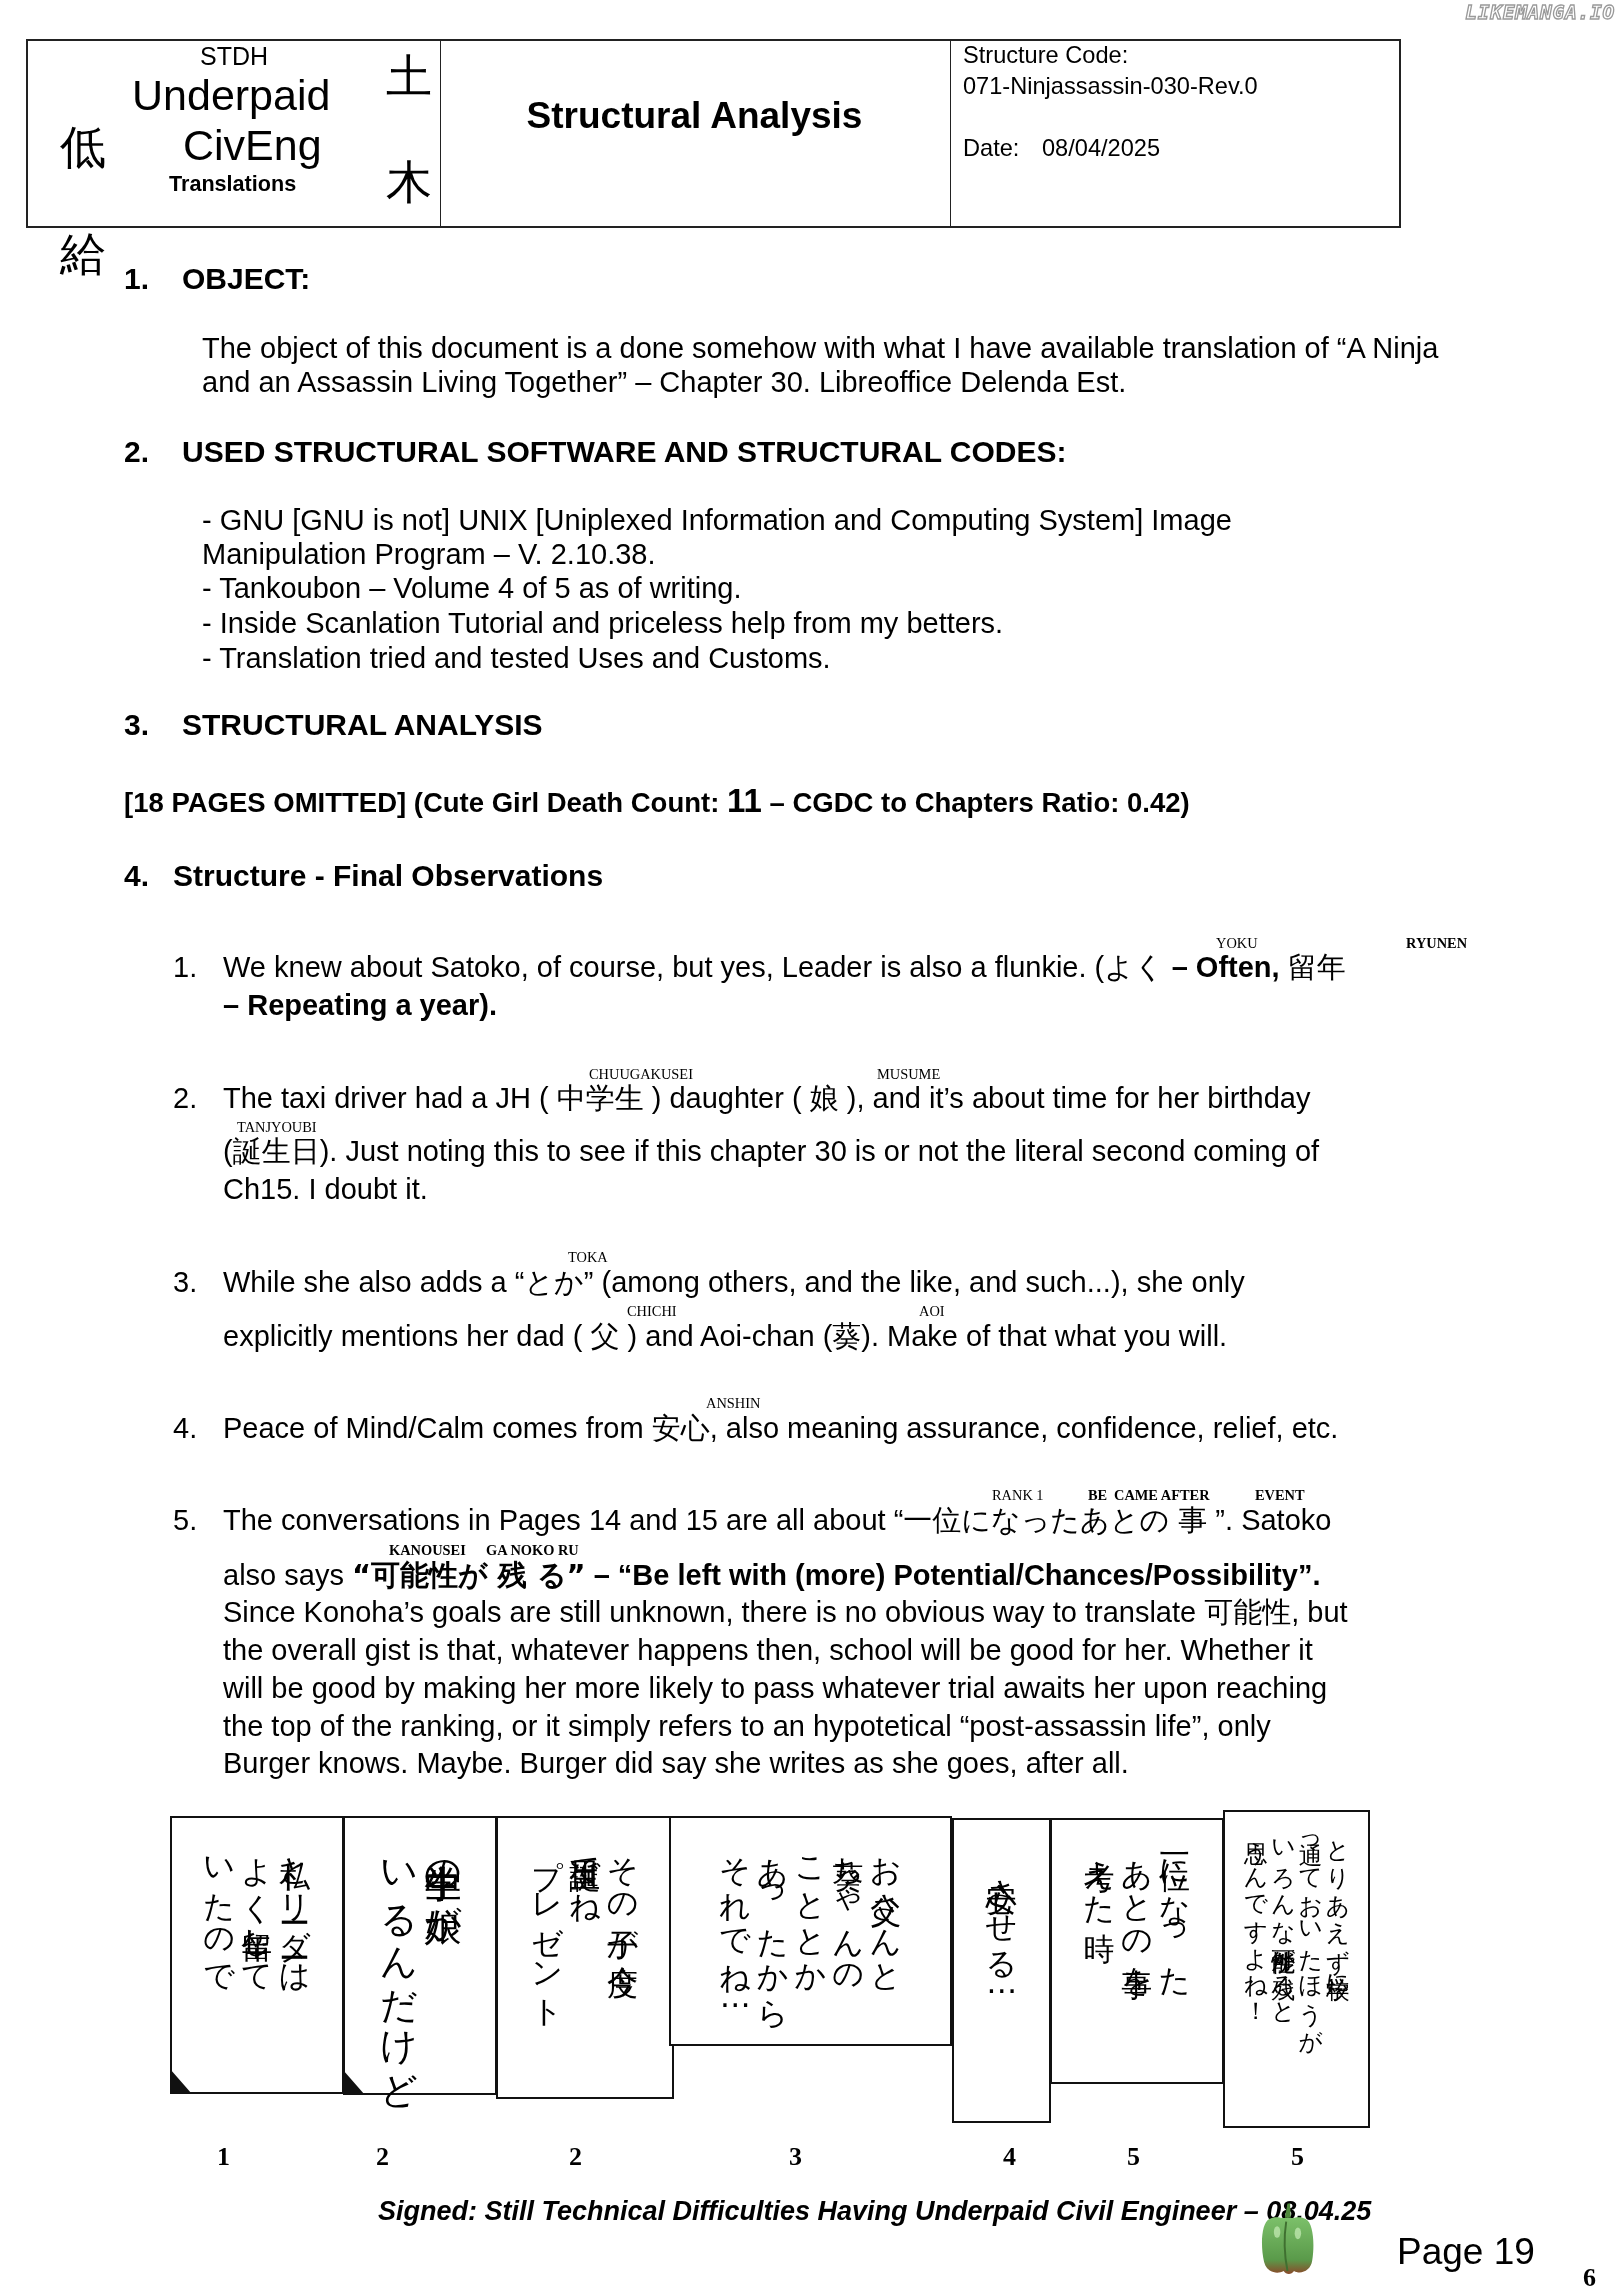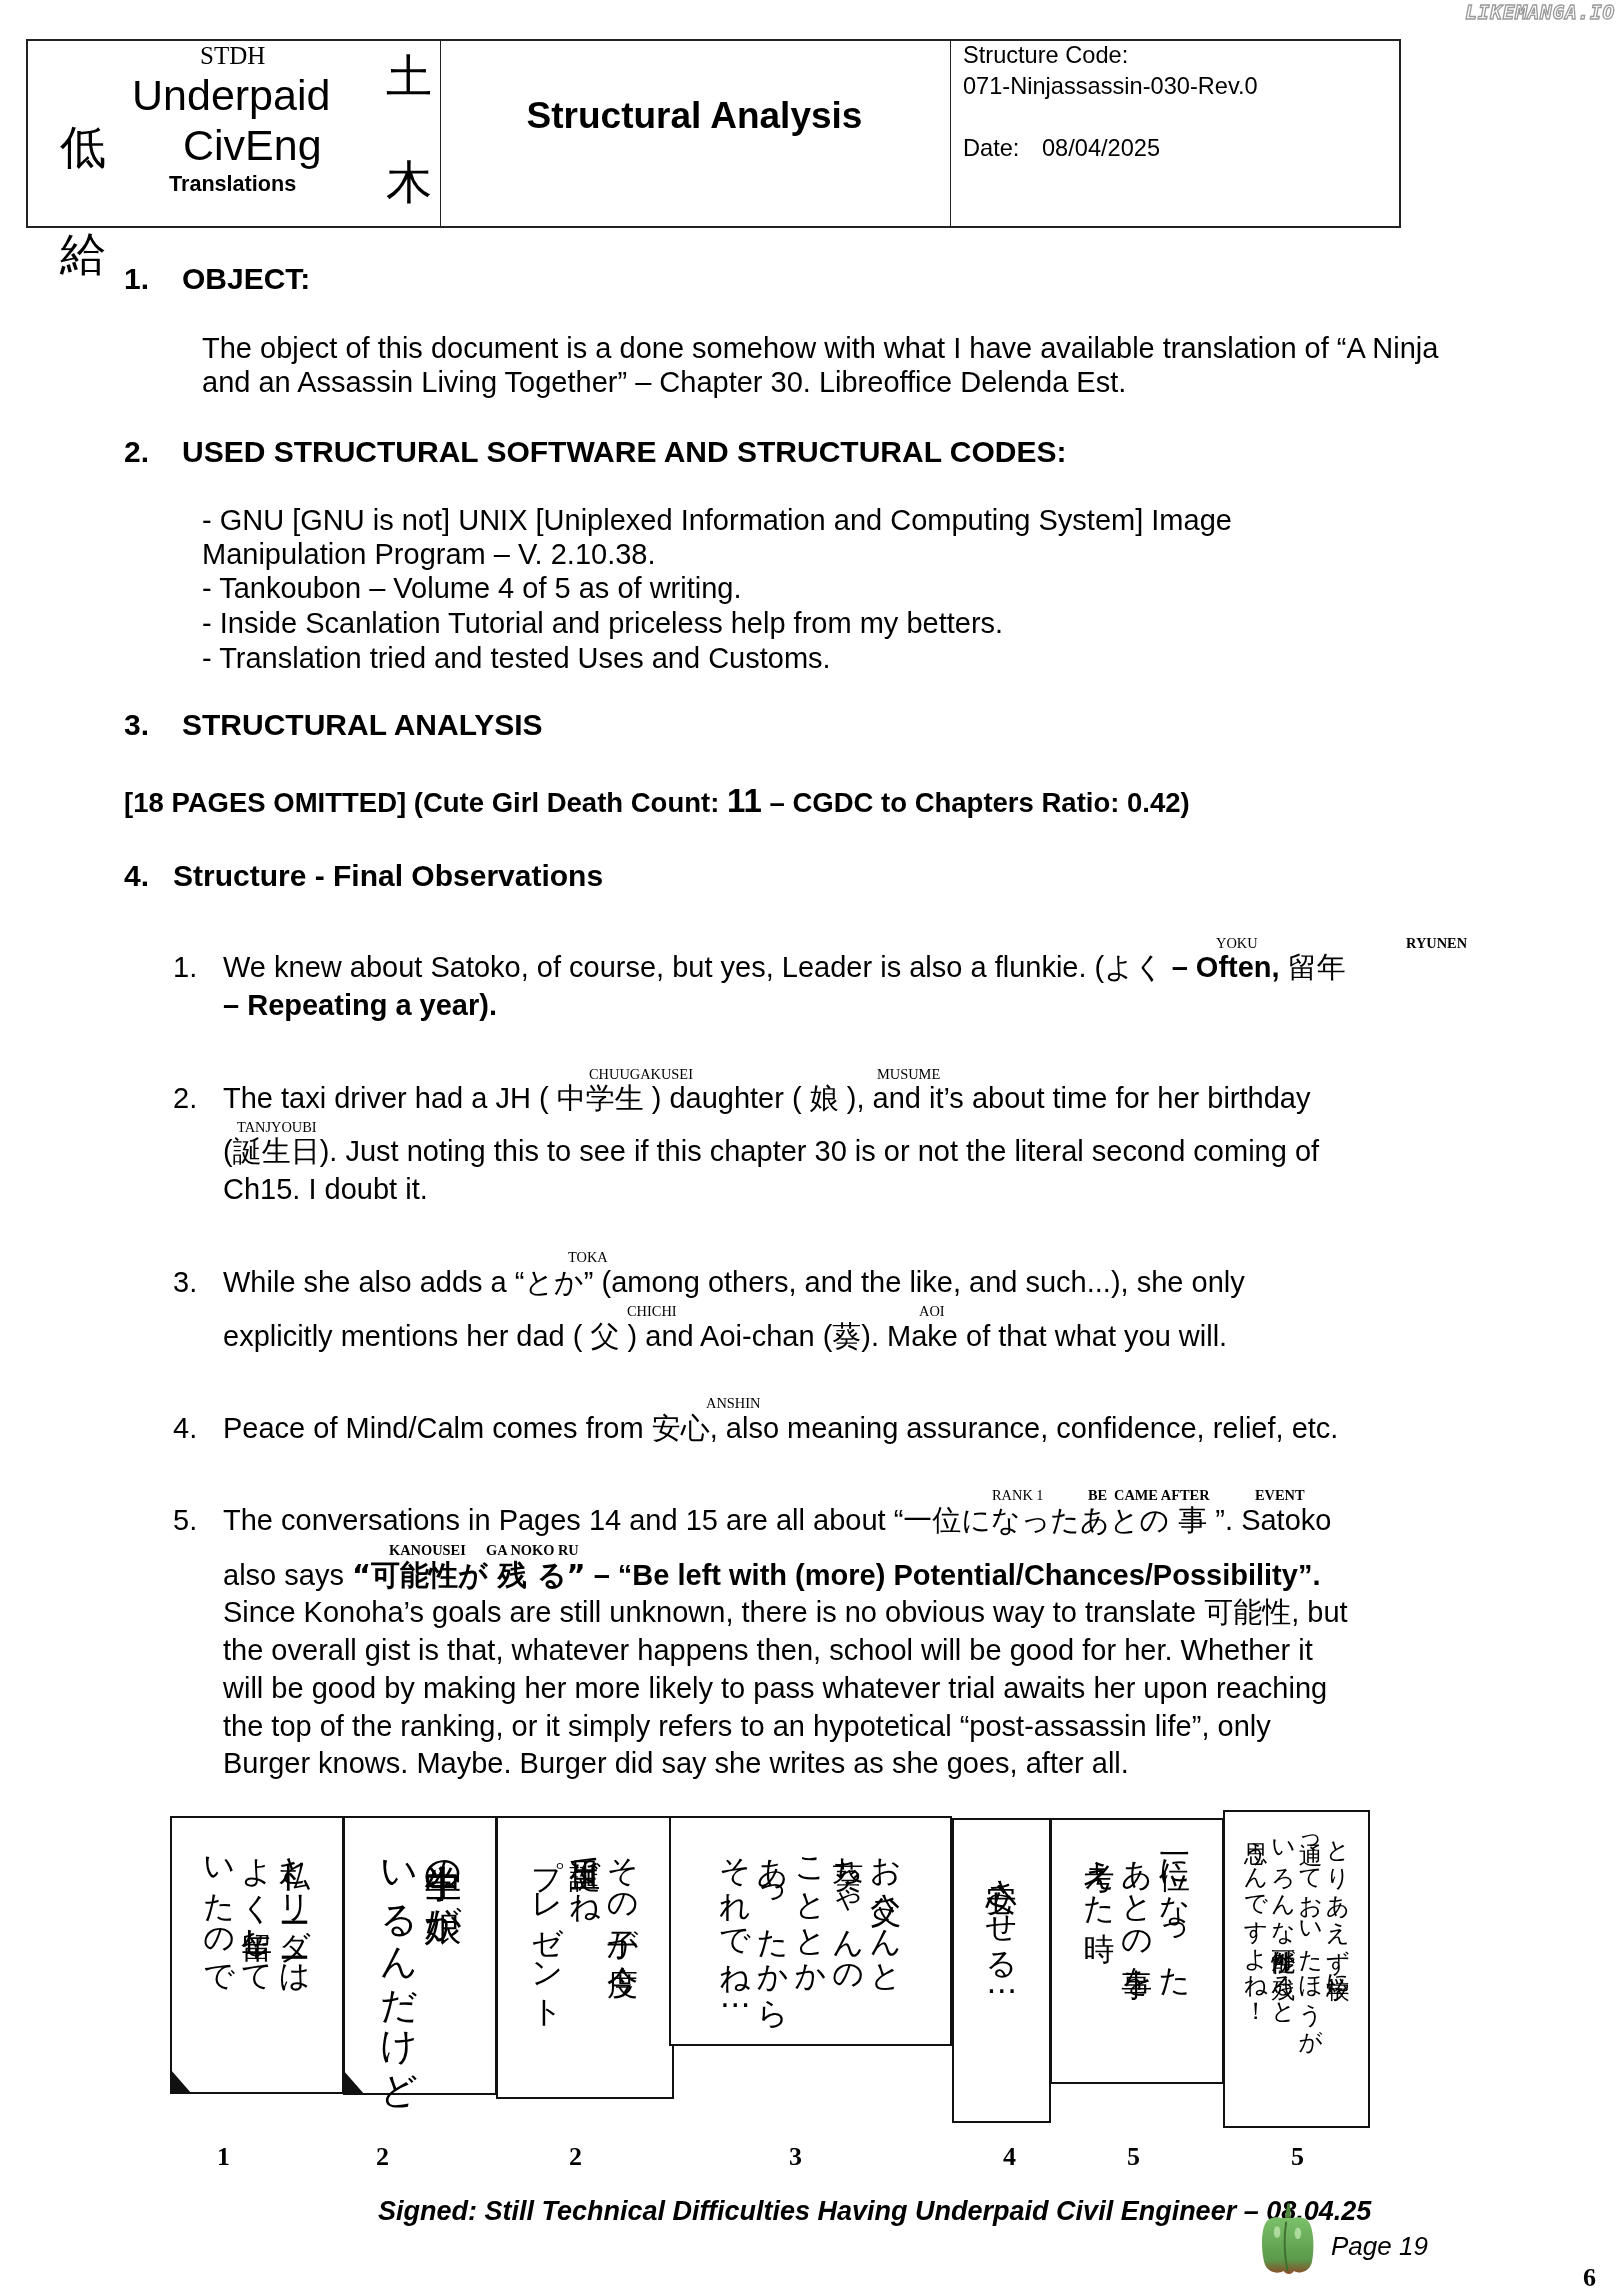--- a/index.html
+++ b/index.html
@@ -6,21 +6,21 @@
   body { width:1623px; height:2295px; position:relative; overflow:hidden;
          font-family:"Liberation Sans", sans-serif; color:#000; }
   .abs { position:absolute; }
   .watermark { right:7.9px; top:1.3px; font-family:"DejaVu Sans Mono", monospace;
                font-size:19.6px; font-style:italic; font-weight:bold; color:#fff;
                -webkit-text-stroke:1.3px #9a9a9a; letter-spacing:0.7px; }
   
   .hdr { left:26px; top:39px; width:1375px; height:189px; border:2px solid #222; box-sizing:border-box; }
   .hdr .div1 { position:absolute; left:412px; top:0; bottom:0; border-left:1.3px solid #222; }
   .hdr .div2 { position:absolute; left:922px; top:0; bottom:0; border-left:1.3px solid #222; }
-  .stdh { left:200px; top:42px; font-family:Liberation Serif, serif; font-size:25px; }
+  .stdh { left:200px; top:42px; font-family:Liberation Sans, sans-serif; font-size:25px; }
   .under { left:132px; top:71px; font-size:43px; }
   .civ { left:183px; top:121px; font-size:43px; }
   .transl { left:169px; top:171px; font-size:21.6px; font-weight:bold; }
   .kanji { font-family:"DejaVu Sans", sans-serif; font-size:46px; }
   .k1 { left:60px; top:117px; } .k2 { left:386px; top:46px; } .k3 { left:386px; top:152px; } .k4 { left:60px; top:224px; }
   .title { left:439px; top:95px; width:511px; text-align:center; font-size:37px; font-weight:bold; }
   .code-lbl { left:963px; top:42px; font-size:23.6px; }
   .code-val { left:963px; top:73px; font-size:23.6px; }
   .date-lbl { left:963px; top:135px; font-size:23.6px; }
   .date-val { left:1042px; top:135px; font-size:23.6px; }
@@ -31,21 +31,21 @@
   .ruby { font-family:"Liberation Serif", serif; font-size:14.4px; white-space:nowrap; }
   .jp { font-family:"DejaVu Sans", sans-serif; }
   
   .panel { position:absolute; border:2px solid #111; background:#fff; box-sizing:border-box;
            font-family:"DejaVu Sans", sans-serif; font-size:31px; line-height:1.05;
            display:flex; flex-direction:row-reverse; justify-content:center; gap:5.2px; padding:18.3px 6.5px; }
   .panel .col { writing-mode:vertical-rl; text-orientation:upright; white-space:nowrap; }
   .panel.small { font-size:26px; gap:2.6px; }
   .pnum { top:2142px; font-family:"Liberation Serif", serif; font-size:26px; font-weight:bold; }
   .sig { left:378px; top:2196px; font-size:27px; font-weight:bold; font-style:italic; white-space:nowrap; }
-  .pageno { left:1331px; top:2231px; font-size:26px;font-style:italic; }
+  .pageno { left:1397px; top:2231px; font-size:37px; }
   .six { left:1583px; top:2263px; font-family:"Liberation Serif", serif; font-size:26px; font-weight:bold; }
   .pepper { left:1255px; top:2199px; width:65px; height:79px; }
   .corner { position:absolute; left:0; bottom:0; width:26px; height:26px; }
 </style>
 </head>
 <body>
 
 <div class="abs watermark">LIKEMANGA.IO</div>
 
 <div class="abs hdr">

